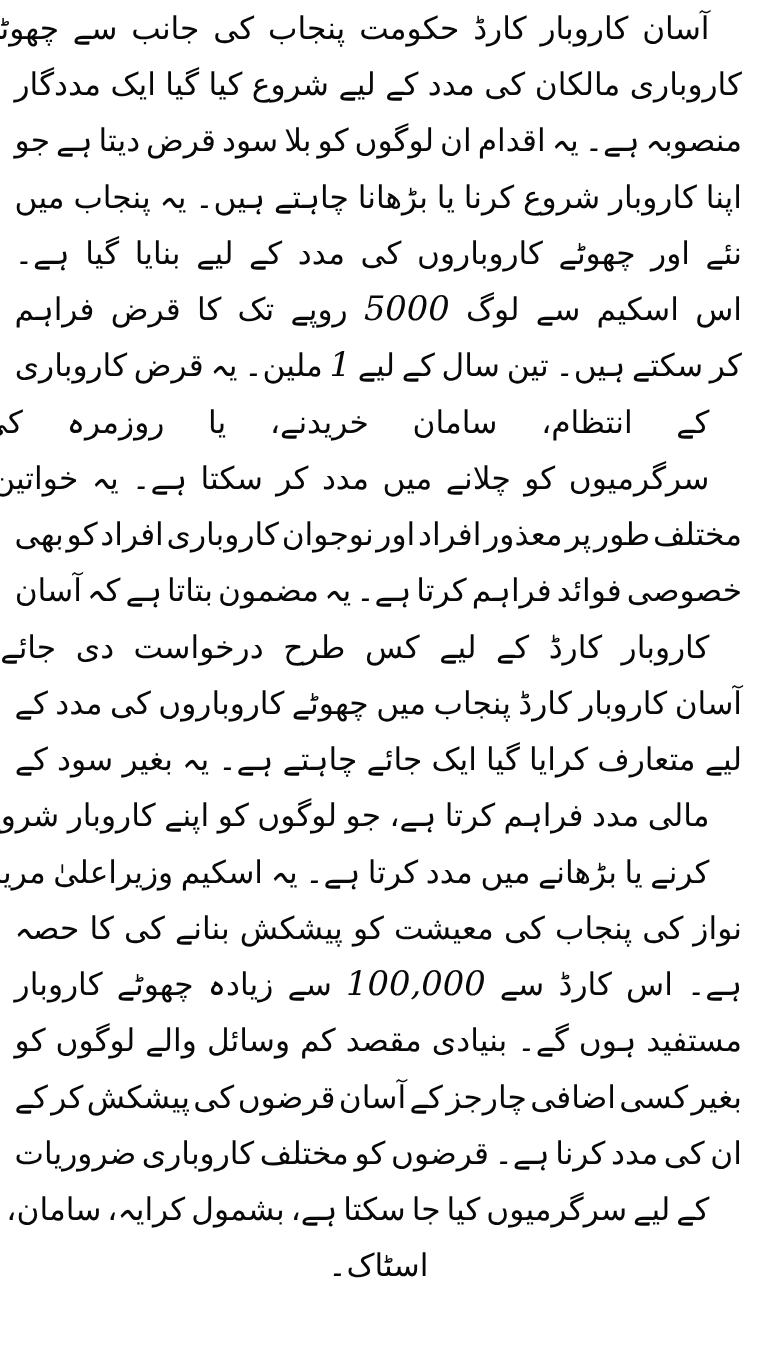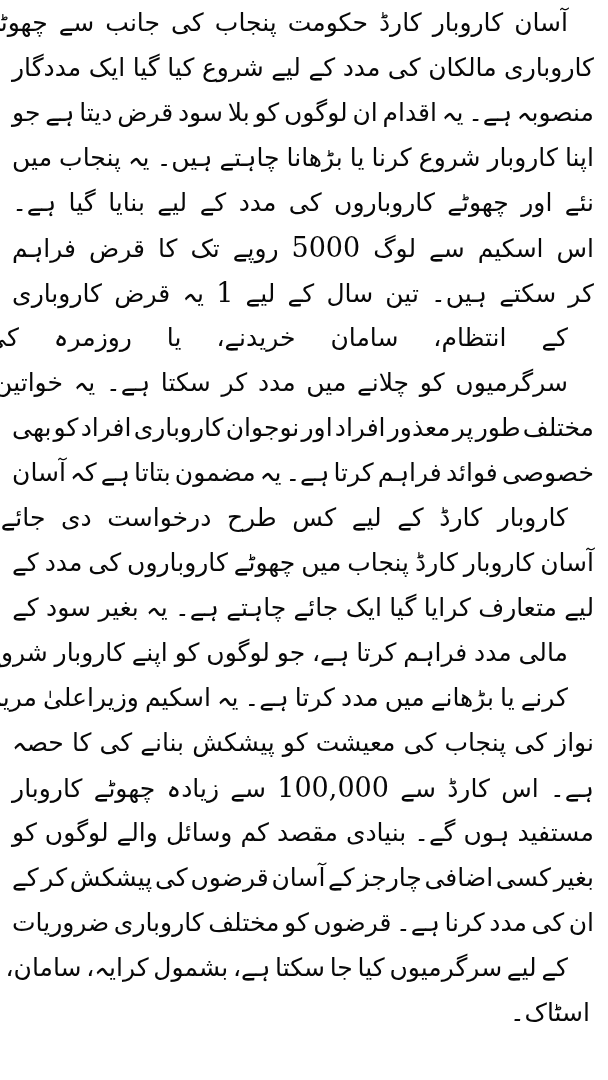--- a/index.html
+++ b/index.html
@@ -55,37 +55,38 @@
     height: 45px;
   }
 
   .text-line .word {
     display: inline-block;
     white-space: pre;
   }
 
   
   .text-line.centered > .line-inner {
-    justify-content: flex-start;
+    justify-content: center;
   }
   .text-line.centered .word {
     margin: 0 4px;
   }
 
   
   .text-line.indent-start > .line-inner {
     padding-right: 26px;
   }
 
   .latin-number {
     font-family: "DejaVu Serif", "Liberation Serif", serif;
     font-size: 27px;
     direction: ltr;
     unicode-bidi: embed;
     display: inline-block;
+    font-style: italic;
   }
 </style>
 </head>
 <body>
 
 <div id="article-page">
 
 <div class="text-line indent-start">
       <span class="line-inner">
         <span class="word">آسان</span>
@@ -178,20 +179,21 @@
     <div class="text-line">
       <span class="line-inner">
         <span class="word">کر</span>
         <span class="word">سکتے</span>
         <span class="word">ہیں۔</span>
         <span class="word">تین</span>
         <span class="word">سال</span>
         <span class="word">کے</span>
         <span class="word">لیے</span>
         <span class="word latin-number">1</span>
+        <span class="word">ملین۔</span>
         <span class="word">یہ</span>
         <span class="word">قرض</span>
         <span class="word">کاروباری</span>
       </span>
     </div>
     <div class="text-line indent-start">
       <span class="line-inner">
         <span class="word">کے</span>
         <span class="word">انتظام،</span>
         <span class="word">سامان</span>

